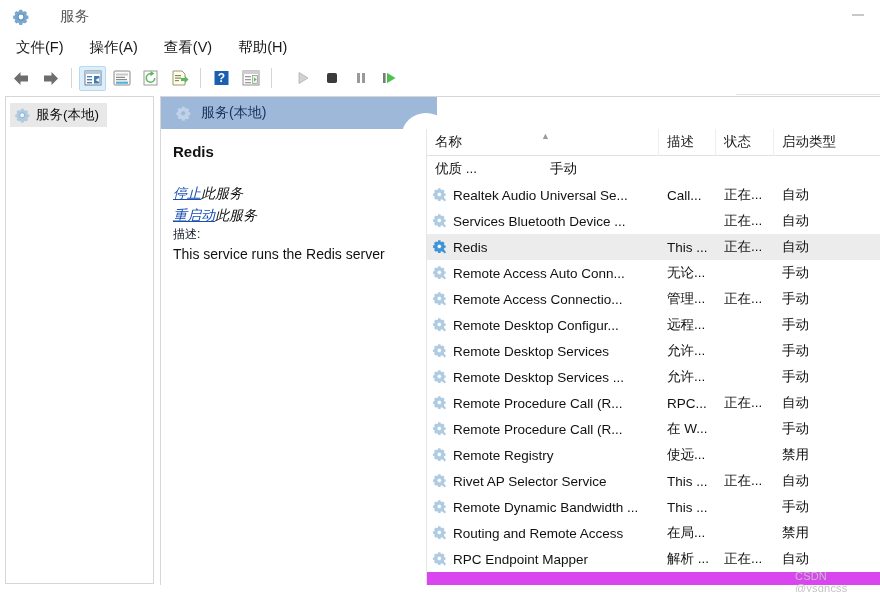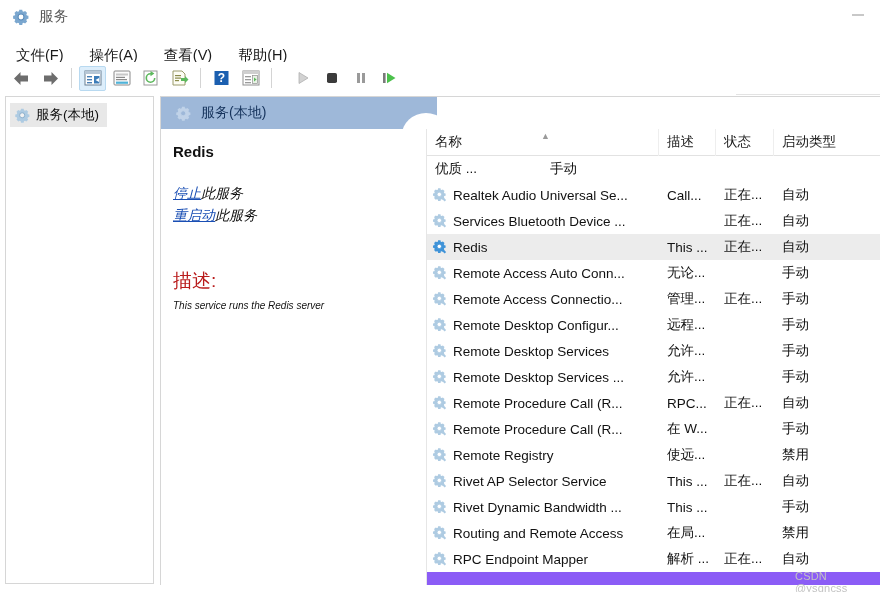--- a/index.html
+++ b/index.html
@@ -16,21 +16,21 @@
     width: 880px; height: 592px;
     background: #ffffff;
     overflow: hidden;
   }
 
   
   .titlebar {
     position: absolute; left: 0; top: 0;
     width: 880px; height: 33px;
     background: #ffffff;
-    display: flex; align-items: center;
+    display: flex; align-items: center; gap: 21px;
   }
   .title-icon {
     margin-left: 12px; margin-right: 9px;
     width: 18px; height: 18px;
     display: block;
   }
   .title-text {
     font-size: 14.5px;
     color: #5a5a5a;
     letter-spacing: 0.3px;
@@ -45,21 +45,21 @@
     background: transparent;
   }
   .min-glyph {
     display: block;
     width: 12px; height: 2px;
     background: #c8c8c8;
   }
 
   
   .menubar {
-    position: absolute; left: 0; top: 41px;
+    position: absolute; left: 0; top: 33px;
     width: 880px; height: 29px;
     background: #ffffff;
     display: flex; align-items: center;
     padding-left: 11px;
   }
   .menu-item {
     font-size: 14.5px;
     color: #1a1a1a;
     padding: 2px 11px 2px 5px;
     margin-right: 10px;
@@ -182,35 +182,33 @@
     font-size: 15px; font-weight: bold; color: #111;
     margin-bottom: 22px;
   }
   .link-line {
     font-size: 14px; color: #111; line-height: 22px; font-style: italic;
   }
   .link {
     color: #1a4fb4; text-decoration: underline; cursor: pointer;
   }
   .desc-head {
-    margin-top: 42px;
-    font-size: 19px; color: #b91c1c;
+    font-size: 12px; color: #0f172a;
   }
   .desc-body {
     margin-top: 2px;
-    font-size: 10px; color: #111;
+    font-size: 14px; color: #111;
     line-height: 19px;
-    font-style: italic;
   }
 
   
   .list-area {
     position: absolute; left: 265px; top: 32px;
     width: 455px; height: 457px;
-    background: #8b5cf6;
+    background: #d946ef;
     border-left: 1px solid #e6e6e6;
     overflow: hidden;
   }
   .list-header {
     display: flex;
     height: 27px;
     background: #ffffff;
     border-bottom: 1px solid #e2e2e2;
     align-items: center;
     position: relative;
@@ -611,21 +609,21 @@
               <div class="cell state">正在...</div>
               <div class="cell start">自动</div>
             </div>
             <div class="row">
               <div class="cell name">
                 <svg class="row-icon" viewBox="0 0 16 16">
                   <path fill="#aecbe2" d="M6.4 1.2h3.2l.3 1.7 1.3.6 1.5-.9 2.2 2.2-.9 1.5.6 1.3 1.7.3v3.1l-1.7.3-.6 1.3.9 1.5-2.2 2.2-1.5-.9-1.3.6-.3 1.7H6.4l-.3-1.7-1.3-.6-1.5.9L1.1 14l.9-1.5-.6-1.3L-.3 11V7.9l1.7-.3.6-1.3-.9-1.5 2.2-2.2 1.5.9 1.3-.6z" transform="scale(0.76) translate(1.6,0.6)"></path>
                   <circle cx="7.3" cy="7.4" r="2.2" fill="#ffffff" stroke="#aecbe2" stroke-width="0.8"></circle>
                   <path fill="#aecbe2" d="M10.5 9.5 l3.6 3.6 -1.4 1.4 -3.6 -3.6 z"></path>
                 </svg>
-                <span>Rivet Dynamic Bandwidth ...</span>
+                <span>Remote Dynamic Bandwidth ...</span>
               </div>
               <div class="cell desc">This ...</div>
               <div class="cell state"></div>
               <div class="cell start">手动</div>
             </div>
             <div class="row">
               <div class="cell name">
                 <svg class="row-icon" viewBox="0 0 16 16">
                   <path fill="#aecbe2" d="M6.4 1.2h3.2l.3 1.7 1.3.6 1.5-.9 2.2 2.2-.9 1.5.6 1.3 1.7.3v3.1l-1.7.3-.6 1.3.9 1.5-2.2 2.2-1.5-.9-1.3.6-.3 1.7H6.4l-.3-1.7-1.3-.6-1.5.9L1.1 14l.9-1.5-.6-1.3L-.3 11V7.9l1.7-.3.6-1.3-.9-1.5 2.2-2.2 1.5.9 1.3-.6z" transform="scale(0.76) translate(1.6,0.6)"></path>
                   <circle cx="7.3" cy="7.4" r="2.2" fill="#ffffff" stroke="#aecbe2" stroke-width="0.8"></circle>

